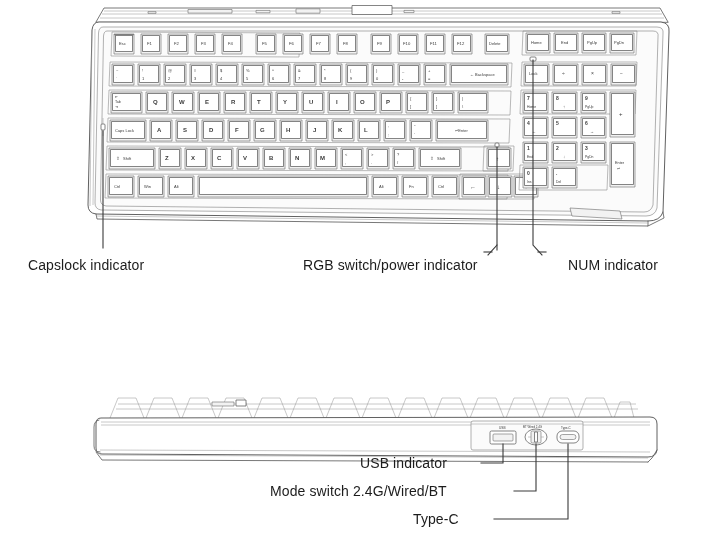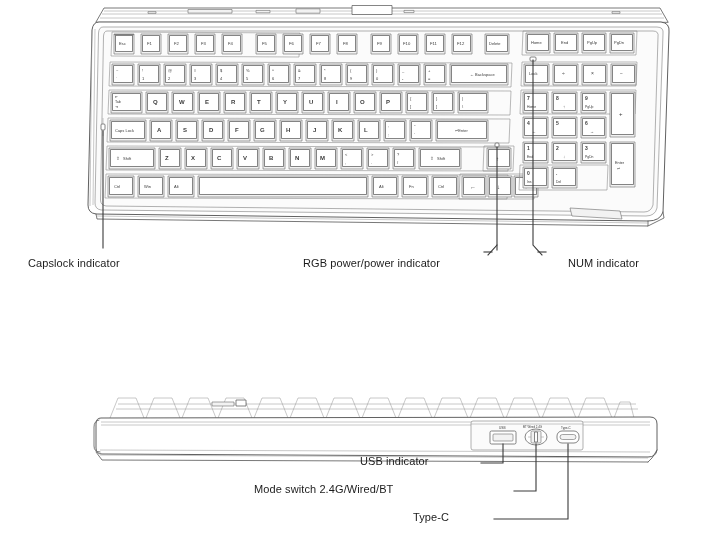--- a/index.html
+++ b/index.html
@@ -6,30 +6,30 @@
   body{
     width:713px;height:534px;position:relative;overflow:hidden;
     font-family:"Liberation Sans", sans-serif;
     color:#1a1a1a;
   }
   .stage{position:absolute;left:0;top:0;width:713px;height:534px;}
   svg{display:block;}
   .lbl{
     position:absolute;
     font-family:"Liberation Sans", sans-serif;
-    font-size:11px;
+    font-size:14px;
     color:#1c1c1c;
     white-space:nowrap;
     letter-spacing:0.1px;
   }
   #lbl-caps{left:28px;top:257px;}
   #lbl-rgb{left:303px;top:257px;}
   #lbl-num{left:568px;top:257px;text-align:right;}
   #lbl-usb{left:360px;top:455px;}
-  #lbl-mode{left:254px;top:483px;}
+  #lbl-mode{left:270px;top:483px;}
   #lbl-typec{left:413px;top:511px;}
 </style>
 </head>
 <body>
 
 <div class="stage">
 
 <svg width="713" height="534" viewBox="0 0 713 534">
   <defs>
     <style>
@@ -744,21 +744,21 @@
   <g>
     <path class="leader" d="M503 444 L503 463 L481 463"></path>
     <path class="leader" d="M536 444 L536 491 L514 491"></path>
     <path class="leader" d="M568 444 L568 519 L494 519"></path>
   </g>
 
 </svg>
 
 <div class="lbl" id="lbl-caps">Capslock indicator</div>
 
-<div class="lbl" id="lbl-rgb">RGB power/power indicator</div>
+<div class="lbl" id="lbl-rgb">RGB switch/power indicator</div>
 
 <div class="lbl" id="lbl-num">NUM indicator</div>
 
 <div class="lbl" id="lbl-usb">USB indicator</div>
 
 <div class="lbl" id="lbl-mode">Mode switch 2.4G/Wired/BT</div>
 
 <div class="lbl" id="lbl-typec">Type-C</div>
 
 </div>

